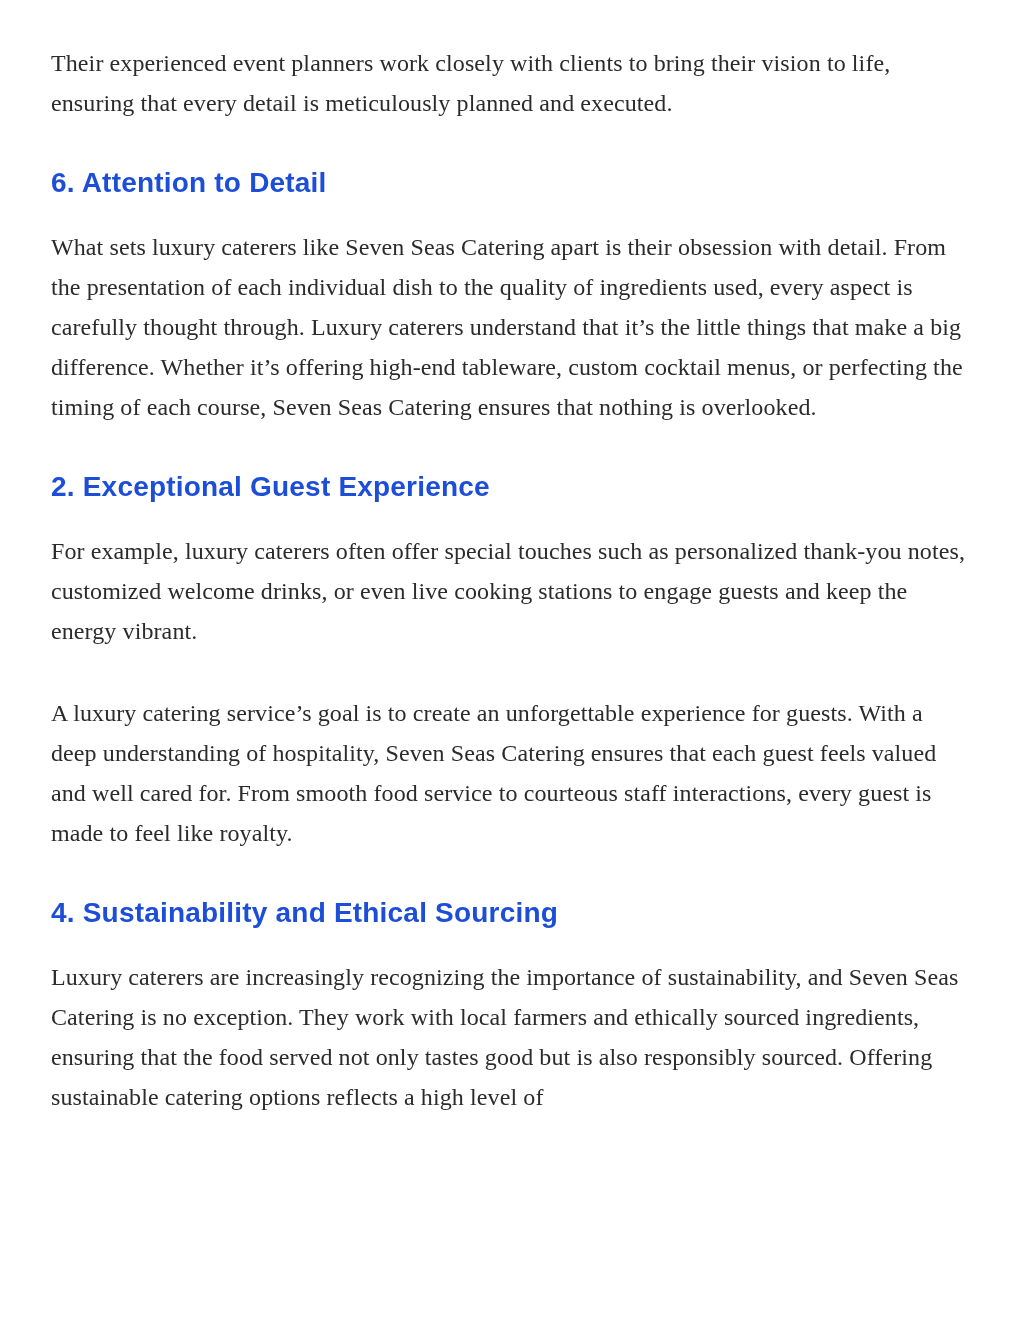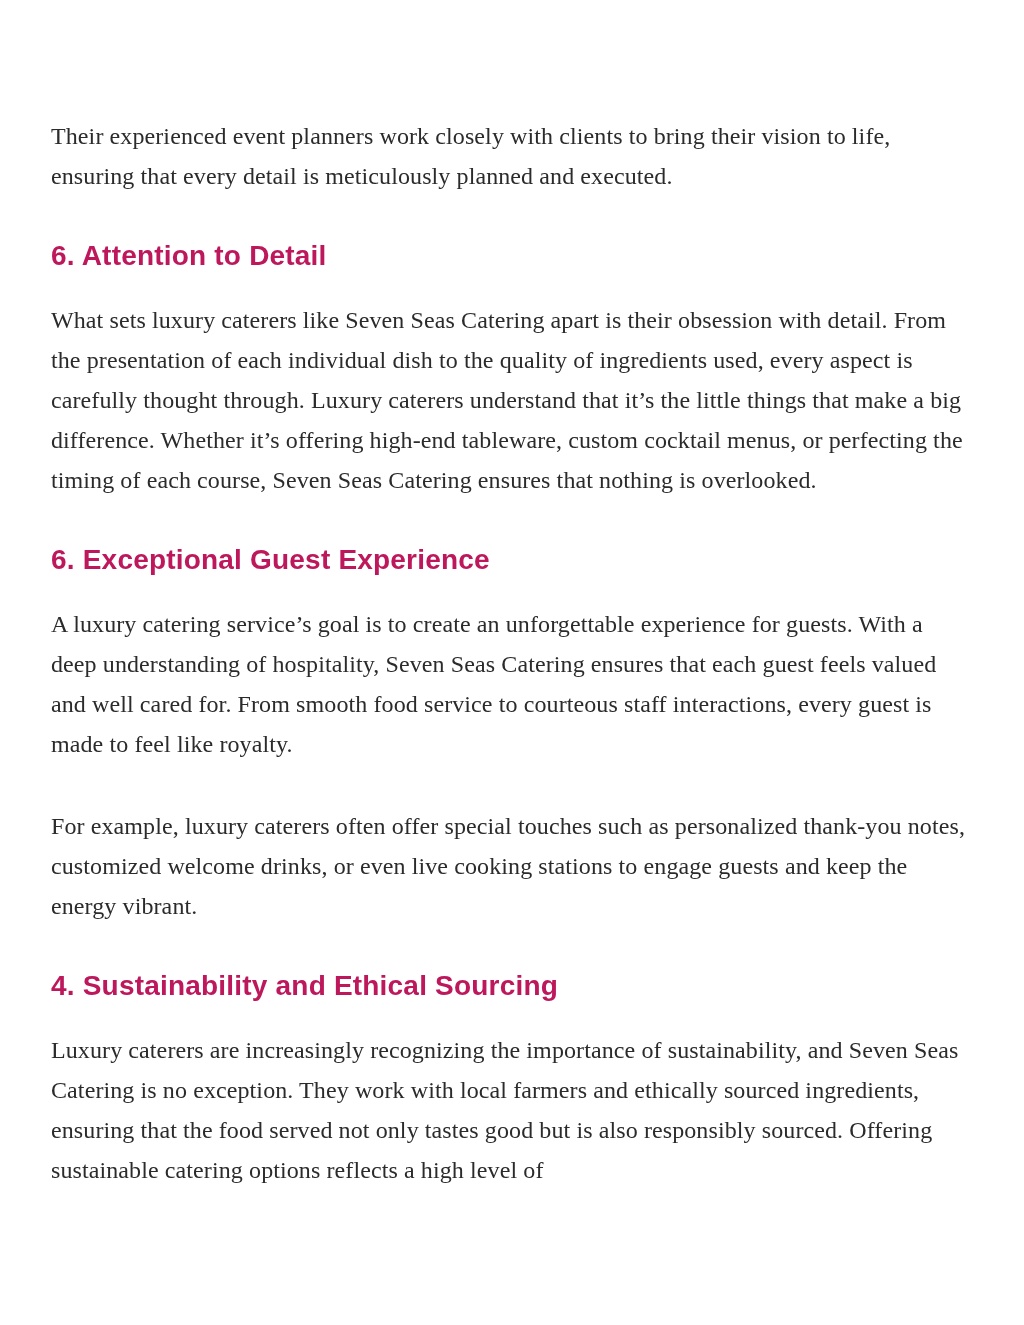--- a/index.html
+++ b/index.html
@@ -9,56 +9,56 @@
   }
   body {
     width: 1024px;
     min-height: 1325px;
     overflow: hidden;
   }
   .page {
     box-sizing: border-box;
     width: 1024px;
     min-height: 1325px;
-    padding: 116px 52px 60px 51px;
+    padding: 43px 52px 60px 51px;
     background: #ffffff;
   }
   .page p {
     margin: 0 0 42px 0;
     font-family: "Liberation Serif", "DejaVu Serif", serif;
     font-size: 24px;
     line-height: 40px;
     color: #2b2b2b;
     text-align: left;
     letter-spacing: 0.1px;
   }
   .page h2 {
     margin: 0 0 26px 0;
     font-family: "Liberation Sans", "DejaVu Sans", sans-serif;
     font-size: 28px;
     line-height: 36px;
     font-weight: 700;
-    color: #be185d;
+    color: #1d4ed8;
     letter-spacing: 0.2px;
   }
 </style>
 </head>
 <body>
 
 <div class="page">
 
   <p>Their experienced event planners work closely with clients to bring their vision to life, ensuring that every detail is meticulously planned and executed.</p>
 
   <h2>6. Attention to Detail</h2>
 
   <p>What sets luxury caterers like Seven Seas Catering apart is their obsession with detail. From the presentation of each individual dish to the quality of ingredients used, every aspect is carefully thought through. Luxury caterers understand that it’s the little things that make a big difference. Whether it’s offering high-end tableware, custom cocktail menus, or perfecting the timing of each course, Seven Seas Catering ensures that nothing is overlooked.</p>
 
-  <h2>6. Exceptional Guest Experience</h2>
+  <h2>2. Exceptional Guest Experience</h2>
+
+  <p>For example, luxury caterers often offer special touches such as personalized thank-you notes, customized welcome drinks, or even live cooking stations to engage guests and keep the energy vibrant.</p>
 
   <p>A luxury catering service’s goal is to create an unforgettable experience for guests. With a deep understanding of hospitality, Seven Seas Catering ensures that each guest feels valued and well cared for. From smooth food service to courteous staff interactions, every guest is made to feel like royalty.</p>
-
-  <p>For example, luxury caterers often offer special touches such as personalized thank-you notes, customized welcome drinks, or even live cooking stations to engage guests and keep the energy vibrant.</p>
 
   <h2>4. Sustainability and Ethical Sourcing</h2>
 
   <p>Luxury caterers are increasingly recognizing the importance of sustainability, and Seven Seas Catering is no exception. They work with local farmers and ethically sourced ingredients, ensuring that the food served not only tastes good but is also responsibly sourced. Offering sustainable catering options reflects a high level of</p>
 
 </div>
 
 </body></html>

